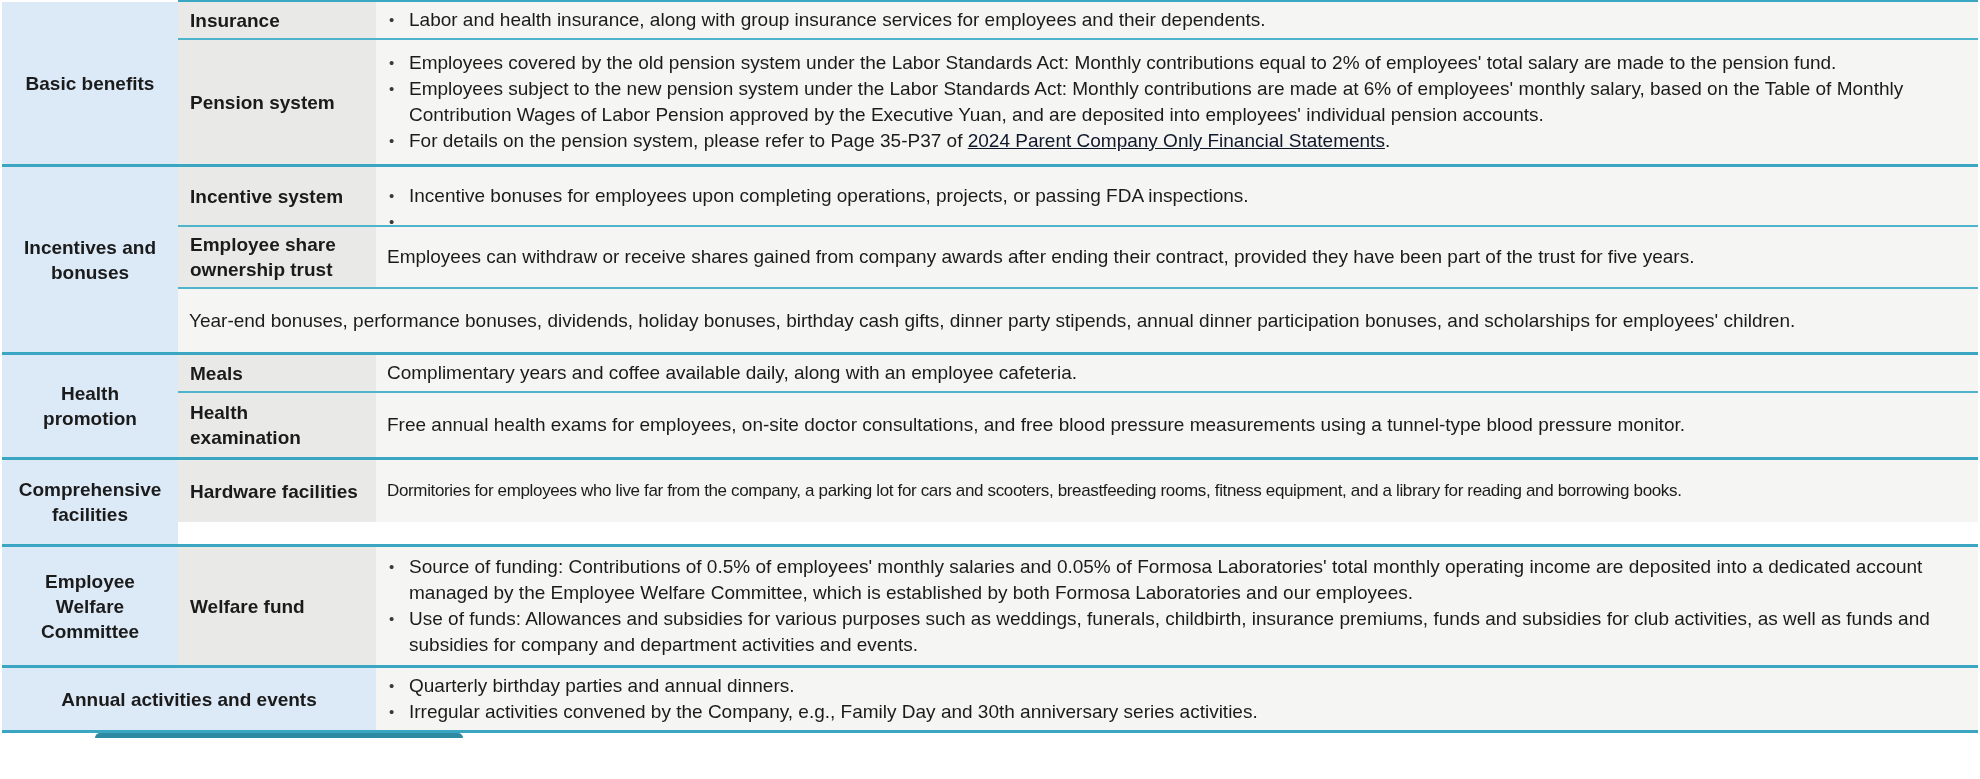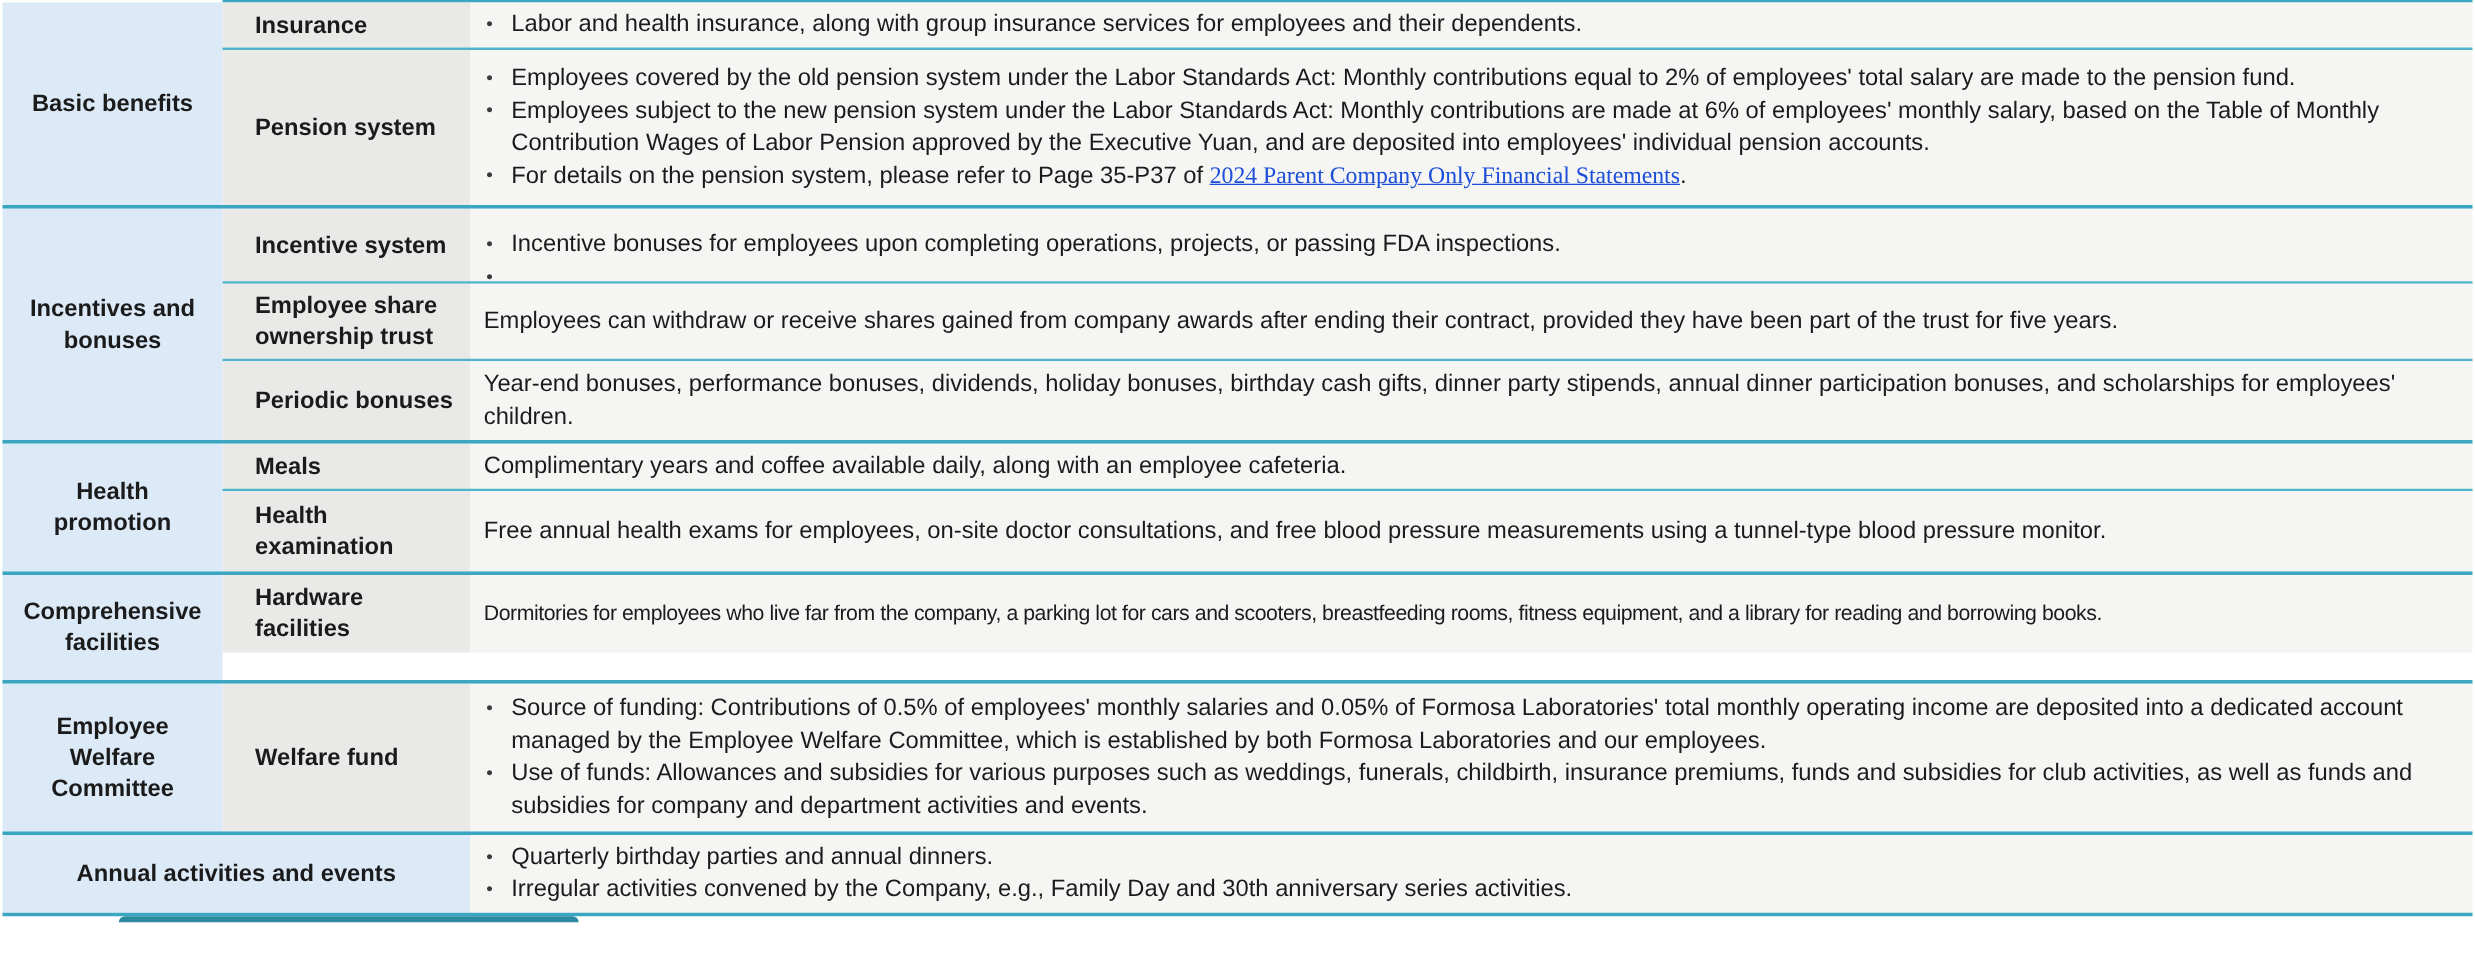--- a/index.html
+++ b/index.html
@@ -30,37 +30,37 @@
   .rows{flex:1 1 auto;display:flex;flex-direction:column;min-width:0;}
   .benefits-table > .tsection:first-child .rows{border-top:2px solid #3aa6c2;margin-top:-2px;}
   .trow{display:flex;align-items:stretch;}
   .trow + .trow{border-top:2px solid #4fb3cb;}
   
   .sub{
     flex:0 0 198px;
     background:#e9e9e8;
     display:flex;align-items:center;
     font-weight:bold;font-size:19px;line-height:25px;
-    padding:4px 8px 4px 26px;box-sizing:border-box;
+    padding:4px 8px 4px 12px;box-sizing:border-box;
   }
   .sub span{white-space:pre-line;}
   
   .desc{
     flex:1 1 auto;min-width:0;
     background:#f5f5f3;
     display:flex;flex-direction:column;justify-content:center;
     font-size:19px;line-height:26px;
     padding:5px 14px 5px 0;box-sizing:border-box;
   }
   ul.bullets{margin:0;padding:0;list-style:none;}
   ul.bullets li{position:relative;padding-left:33px;}
   .dot{position:absolute;left:13px;top:0;font-size:15px;line-height:26px;color:#3a3a3a;}
   p.plain{margin:0;padding-left:11px;}
   .tight{font-size:17px;letter-spacing:-0.35px;}
-  a.doc-link{color:#1d4ed8;text-decoration:underline;cursor:pointer;font-family:Liberation Serif, serif;}
+  a.doc-link{color:#0f172a;text-decoration:underline;cursor:pointer;}
   
   .bottom-partial-bar{
     width:368px;height:5px;margin-left:95px;
     background:#2d8ba1;border-radius:5px 5px 0 0;
   }
 </style>
 </head>
 <body>
 
 <div class="benefits-table">
@@ -115,23 +115,20 @@
       <div class="trow" style="min-height:60px">
         <div class="sub">
           <span>Employee share
 ownership trust</span>
         </div>
         <div class="desc">
           <p class="plain">Employees can withdraw or receive shares gained from company awards after ending their contract, provided they have been part of the trust for five years.</p>
         </div>
       </div>
       <div class="trow" style="min-height:63px">
-        <div class="sub">
-          <span>Periodic bonuses</span>
-        </div>
         <div class="desc">
           <p class="plain">Year-end bonuses, performance bonuses, dividends, holiday bonuses, birthday cash gifts, dinner party stipends, annual dinner participation bonuses, and scholarships for employees' children.</p>
         </div>
       </div>
     </div>
   </section>
 
   <section class="tsection">
     <div class="cat">
       <span>Health

